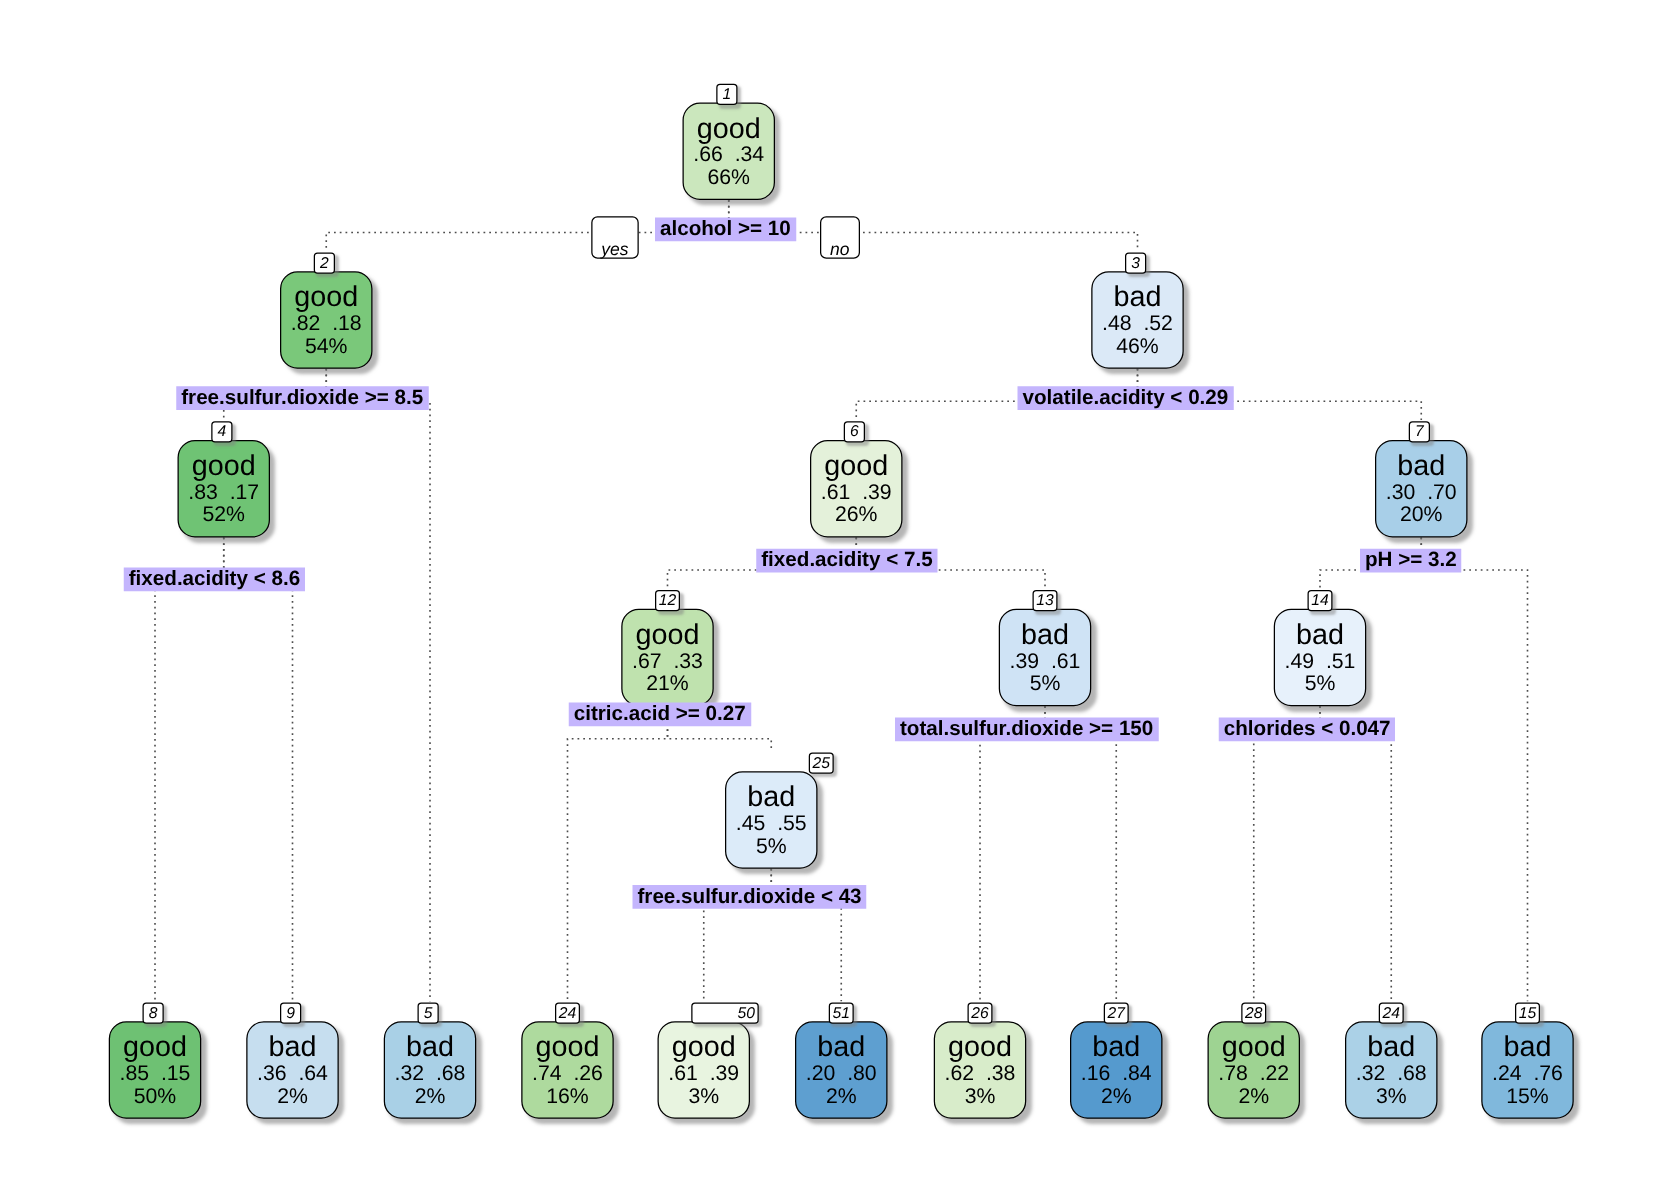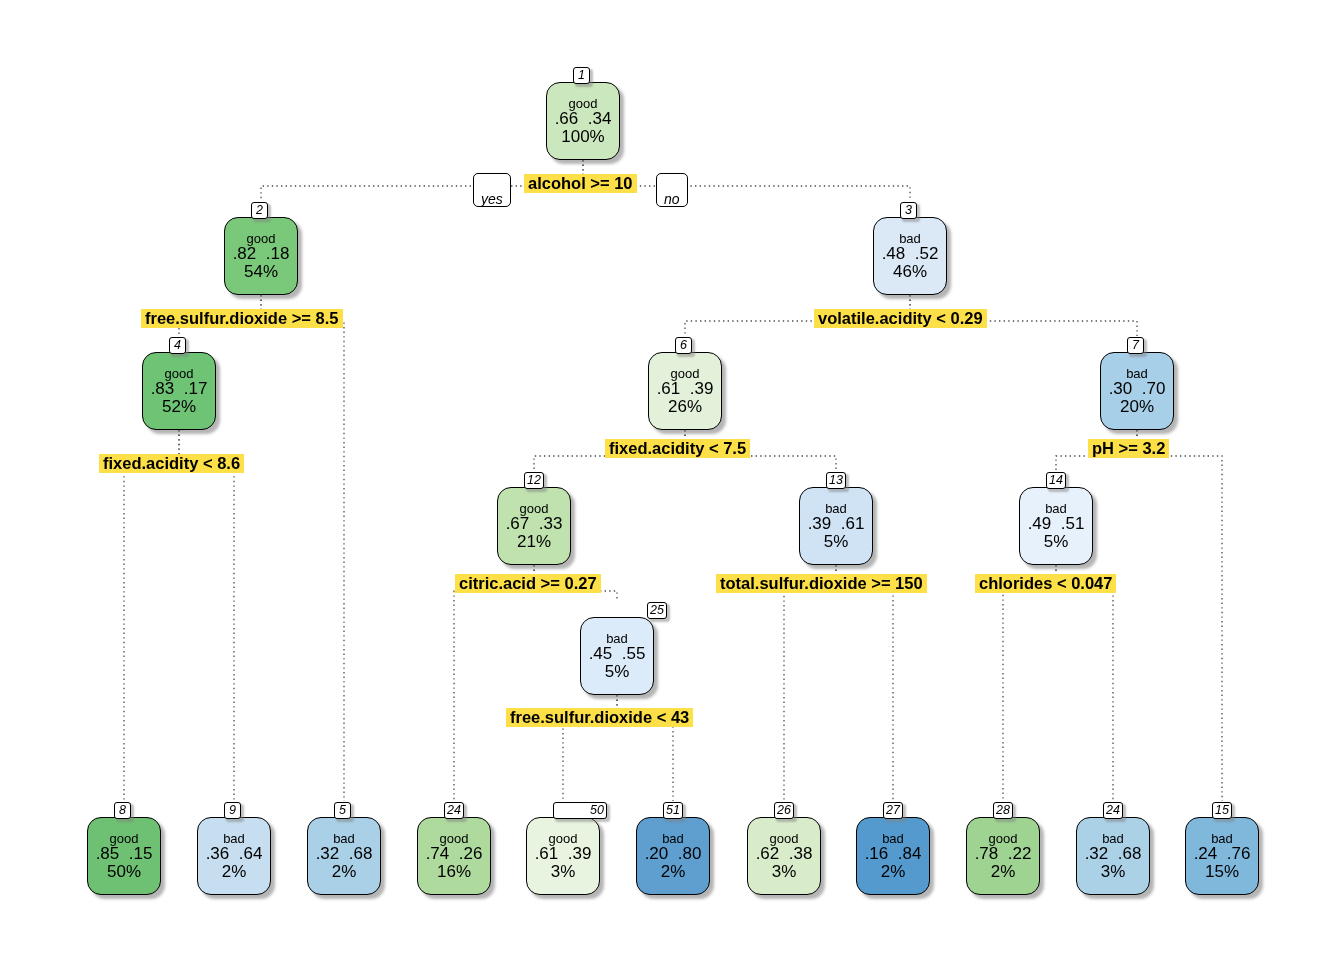--- a/index.html
+++ b/index.html
@@ -33,21 +33,21 @@
     border-radius: 14px;
     box-shadow: 4px 4px 3px rgba(120,120,120,0.55);
     display: flex;
     flex-direction: column;
     align-items: center;
     justify-content: center;
     line-height: 1.04;
     color: #000000;
   }
   .node .nlabel {
-    font-size: 13px;
+    font-size: 23px;
   }
   .node .nprobs {
     font-size: 17px;
     letter-spacing: 0px;
     white-space: pre;
   }
   .node .npct {
     font-size: 17px;
   }
   .node.big { width: 74px; height: 78px; }
@@ -70,21 +70,21 @@
     z-index: 5;
     box-shadow: 2.5px 2.5px 2px rgba(130,130,130,0.5);
   }
   
   .split {
     position: absolute;
     font-size: 16.5px;
     font-weight: bold;
     color: #000000;
     white-space: nowrap;
-    background: #fde047;
+    background: #c4b5fd;
     padding: 0 4px;
     z-index: 4;
   }
   
   .chip {
     position: absolute;
     box-sizing: border-box;
     background: #ffffff;
     border: 1.3px solid #000000;
     border-radius: 5px;
@@ -123,21 +123,21 @@
         <path d="M1056 565 L1056 591 L1003 591 L1003 801"></path>
         <path d="M1056 565 L1056 591 L1113 591 L1113 801"></path>
         <path d="M617 695 L617 721 L563 721 L563 801"></path>
         <path d="M617 695 L617 721 L673 721 L673 801"></path>
       </g>
   </svg>
   <div id="nodes-layer">
       <div class="node big" style="left: 546px; top: 82px; background: rgb(203, 231, 189);">
         <div class="nlabel">good</div>
         <div class="nprobs">.66  .34</div>
-        <div class="npct">100%</div>
+        <div class="npct">66%</div>
       </div>
       <div class="numtab" style="left: 573px; top: 67px;">1</div>
       <div class="node big" style="left: 224px; top: 217px; background: rgb(122, 200, 122);">
         <div class="nlabel">good</div>
         <div class="nprobs">.82  .18</div>
         <div class="npct">54%</div>
       </div>
       <div class="numtab" style="left: 251px; top: 202px;">2</div>
       <div class="node big" style="left: 873px; top: 217px; background: rgb(219, 233, 247);">
         <div class="nlabel">bad</div>
@@ -254,21 +254,21 @@
       </div>
       <div class="numtab" style="left: 1212px; top: 802px;">15</div>
     </div>
   <div id="splits-layer">
       <div class="split" style="left: 524px; top: 174px;">alcohol &gt;= 10</div>
       <div class="split" style="left: 141px; top: 309px;">free.sulfur.dioxide &gt;= 8.5</div>
       <div class="split" style="left: 814px; top: 309px;">volatile.acidity &lt; 0.29</div>
       <div class="split" style="left: 99px; top: 454px;">fixed.acidity &lt; 8.6</div>
       <div class="split" style="left: 605px; top: 439px;">fixed.acidity &lt; 7.5</div>
       <div class="split" style="left: 1088px; top: 439px;">pH &gt;= 3.2</div>
-      <div class="split" style="left: 455px; top: 574px; text-align: center;">citric.acid &gt;= 0.27</div>
+      <div class="split" style="left: 455px; top: 562px; text-align: center;">citric.acid &gt;= 0.27</div>
       <div class="split" style="left: 716px; top: 574px;">total.sulfur.dioxide &gt;= 150</div>
       <div class="split" style="left: 975px; top: 574px;">chlorides &lt; 0.047</div>
       <div class="split" style="left: 506px; top: 708px;">free.sulfur.dioxide &lt; 43</div>
     </div>
   <div id="chips-layer">
       <div class="chip" style="left: 473px; top: 173px;">yes</div>
       <div class="chip" style="left: 656px; top: 173px;">no</div>
     </div>
 </div>
 

